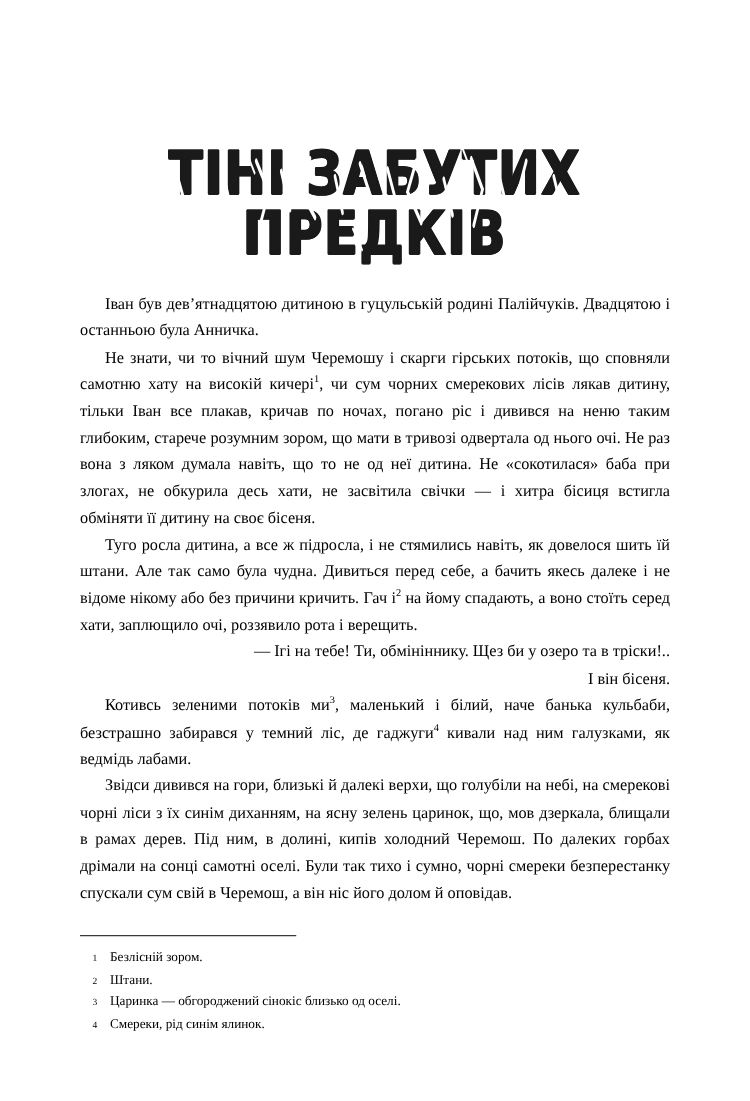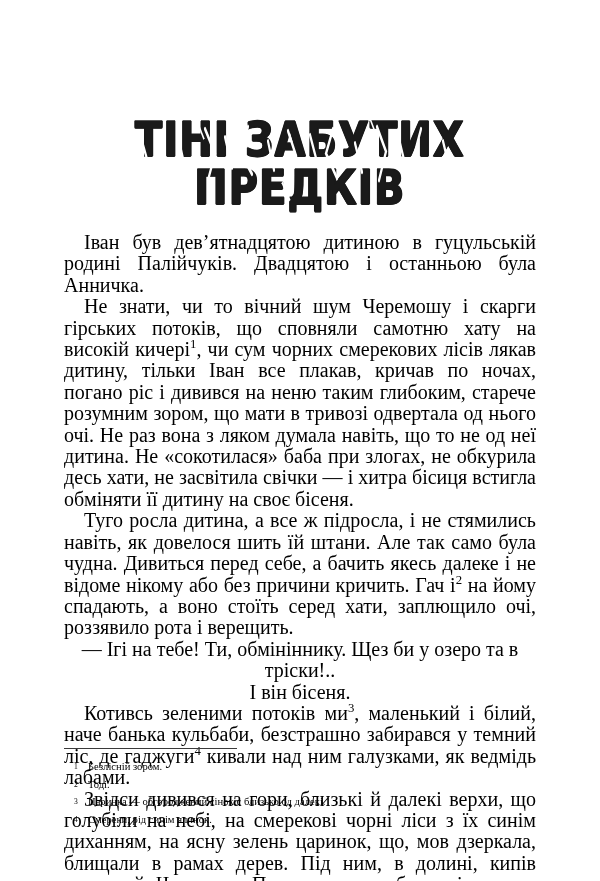--- a/index.html
+++ b/index.html
@@ -58,31 +58,31 @@
 
   
   .body-text {
     position: absolute;
     left: 64px;
     top: 232px;
     width: 472px;
   }
   .para {
     margin: 0;
-    font-size: 20px;
+    font-size: 13px;
     line-height: 21.4px;
     text-align: justify;
     text-justify: inter-word;
     text-indent: 20px;
     hyphens: auto;
     -webkit-hyphens: auto;
   }
   .para.dialogue {
     text-indent: 0;
-    text-align: center;
+    text-align: right;
     font-family: Liberation Serif, serif;
   }
   sup.fn-ref {
     font-size: 0.64em;
     vertical-align: super;
     line-height: 0;
   }
 
   
   .footnotes {
@@ -191,24 +191,24 @@
 
   </div>
 
   <div class="footnotes">
     <hr class="fn-rule">
     <ul class="fn-list">
       <li class="fn-item">
         <span class="fn-num">1</span><span>Безлісній зором.</span>
       </li>
       <li class="fn-item">
-        <span class="fn-num">2</span><span>Тоді.</span>
-      </li>
-      <li class="fn-item">
-        <span class="fn-num">3</span><span>Царинка — обгороджений сінокіс близько од далекі.</span>
+        <span class="fn-num">2</span><span>Штани.</span>
+      </li>
+      <li class="fn-item">
+        <span class="fn-num">3</span><span>Царинка — обгороджений сінокіс близько од оселі.</span>
       </li>
       <li class="fn-item">
         <span class="fn-num">4</span><span>Смереки, рід синім ялинок.</span>
       </li>
     </ul>
   </div>
 
 </div>
 
 </body></html>

